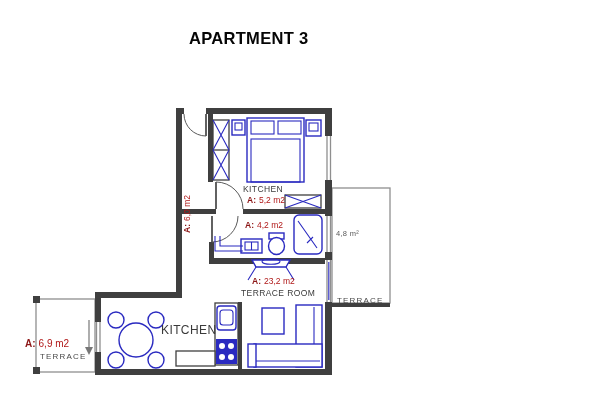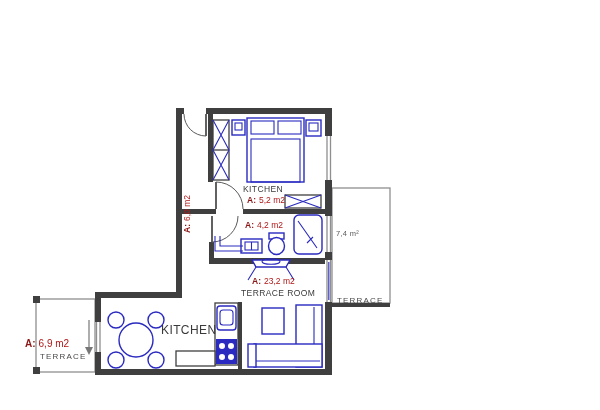--- a/index.html
+++ b/index.html
@@ -22,20 +22,21 @@
   .frame{stroke:var(--wall);fill:#fff;stroke-width:1.3;}
   .thinw{stroke:#8f8f8f;stroke-width:1.3;fill:none;}
   .door{stroke:#5a5a5a;stroke-width:1;fill:none;}
   .leaf{stroke:#3a3a3a;stroke-width:1.6;}
 </style>
 </head>
 <body>
 
 <div class="stage">
 
+  <div class="title">APARTMENT 3</div>
 
   <svg width="600" height="410" viewBox="0 0 600 410">
     <defs>
       <pattern id="hatch" width="7" height="7" patternUnits="userSpaceOnUse">
         <rect width="7" height="7" fill="#f5f5f3"></rect>
         <path d="M0,7 L7,0 M0,0 L7,7" stroke="#c9c9c9" stroke-width="1"></path>
       </pattern>
     </defs>
 
     <g>
@@ -195,21 +196,21 @@
     <span class="ap">A:</span><span class="av">4,2 m2</span>
   </div>
 
   <div class="lbl area" style="left:252px;top:277px">
     <span class="ap">A:</span><span class="av">23,2 m2</span>
   </div>
   <div class="lbl room" style="left:241px;top:289px">TERRACE ROOM</div>
 
   <div class="lbl room" style="left:161px;top:324px;font-size:12px">KITCHEN</div>
 
-  <div class="lbl tersize" style="left:336px;top:230px">7,4 m²</div>
+  <div class="lbl tersize" style="left:336px;top:230px">4,8 m²</div>
   <div class="lbl tername" style="left:337px;top:261px">TERRACE</div>
 
   <div class="lbl tername" style="left:40px;top:317px">TERRACE</div>
   <div class="lbl area" style="left:25px;top:339px;font-size:10px">
     <span class="ap">A:</span><span class="av">6,9 m2</span>
   </div>
 
 </div>
 
 </body></html>

